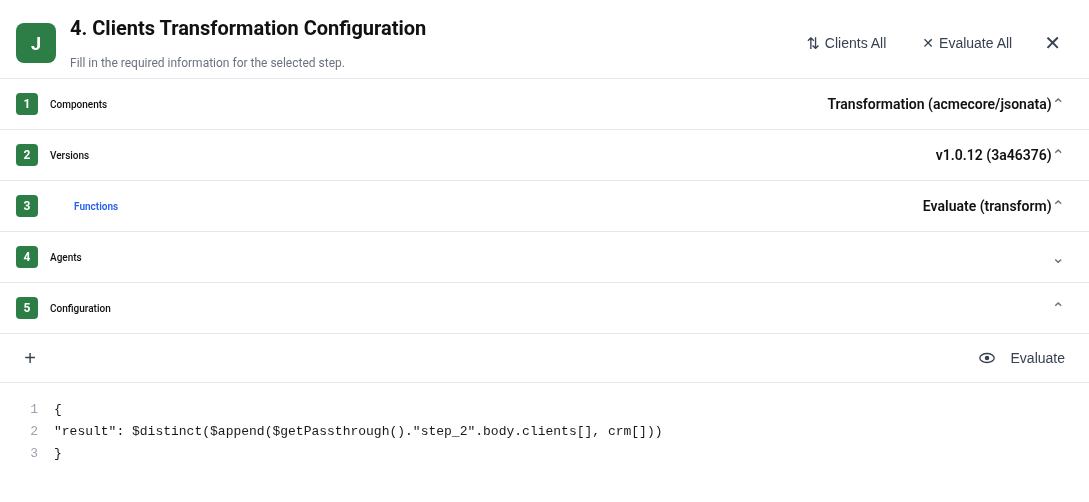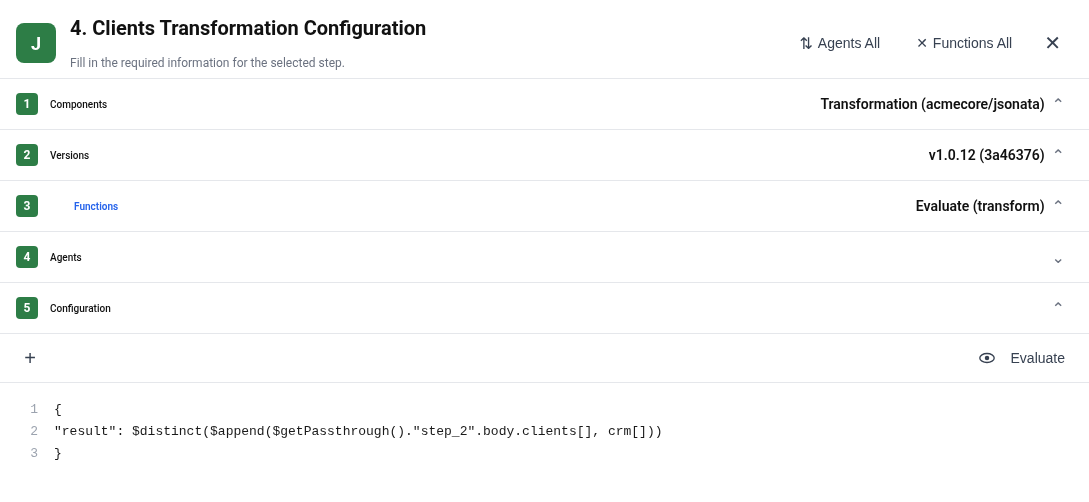--- a/index.html
+++ b/index.html
@@ -111,21 +111,21 @@
       color: #111;
     }
     .section-label.highlight {
       color: #2563eb;
       font-weight: 600;
       margin-left: 24px;
     }
     .section-right {
       display: flex;
       align-items: center;
-      gap: 7px;
+      gap: 0;
     }
     .section-value {
       font-size: 14px;
       font-weight: 600;
       color: #111;
     }
     .chevron-icon {
       color: #6b7280;
       font-size: 16px;
     }
@@ -197,25 +197,25 @@
   <div class="header-left">
     <div class="logo">J</div>
     <div class="header-title-group">
       <h1>4. Clients Transformation Configuration</h1>
       <p>Fill in the required information for the selected step.</p>
     </div>
   </div>
   <div class="header-right">
     <button class="header-btn">
       <span style="font-size:16px;">⇅</span>
-      <span>Agents All</span>
+      <span>Clients All</span>
     </button>
     <button class="header-btn">
       <span style="font-size:14px;">✕</span>
-      <span>Functions All</span>
+      <span>Evaluate All</span>
     </button>
     <button class="close-btn">✕</button>
   </div>
 </div>
 
 <div class="sections" id="sections-container">
     <div class="section-row">
       <div class="section-left">
         <div class="section-badge">1</div>
         <span class="section-label">Components</span>

